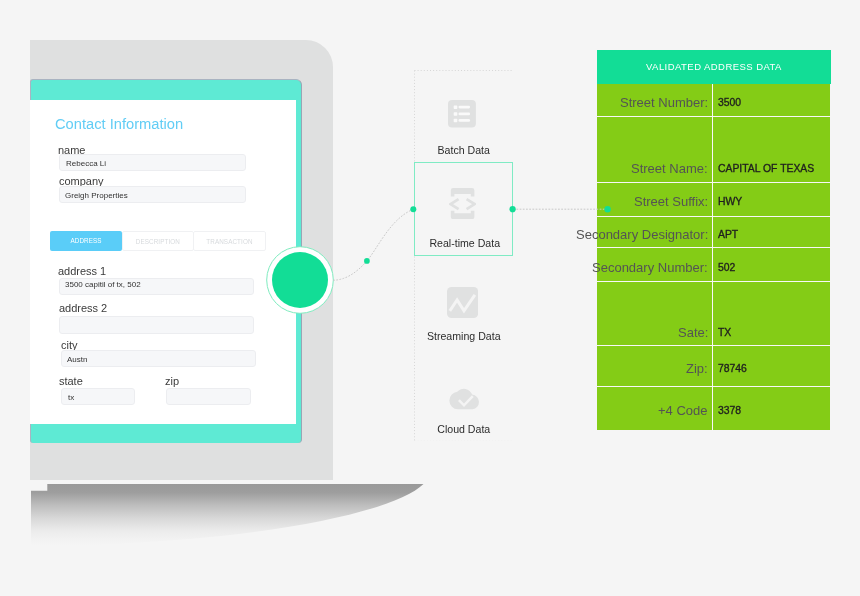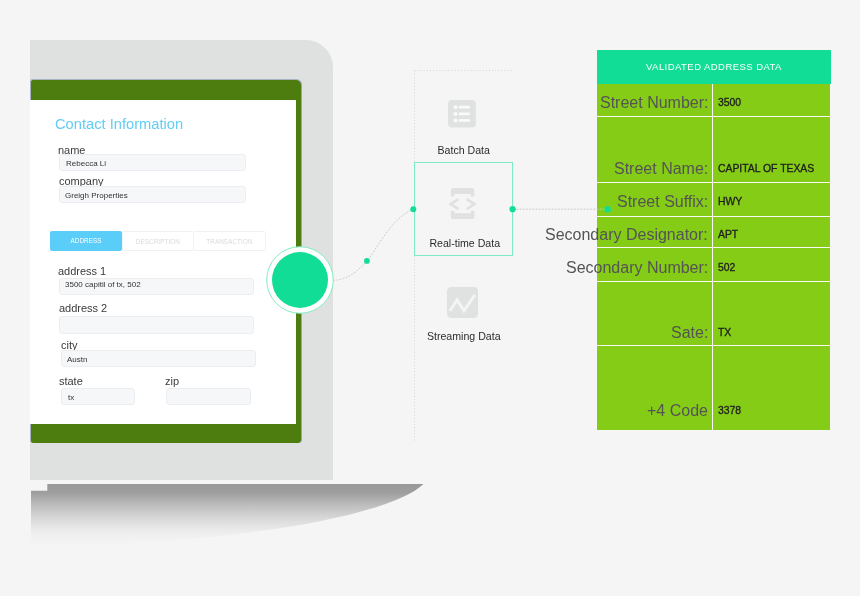--- a/index.html
+++ b/index.html
@@ -9,21 +9,21 @@
   #stage{position:relative;width:860px;height:596px;}
   .form-title,.fld-label,.fld-val,.tab,.src-label,
   #result-header,.res-label,.res-value{will-change:transform;}
 
   
   #laptop-shadow{position:absolute;left:30.9px;top:484.3px;width:400px;height:80px;
       pointer-events:none;}
   #laptop-lid{position:absolute;left:30.2px;top:40.4px;width:303.2px;height:439.9px;
       background:#dfe0e0;border-top-right-radius:27px;}
   #laptop-screen{position:absolute;left:30.4px;top:78.6px;width:272px;height:364.5px;
-      background:#4d7c0f;border-radius:3px 6px 4px 3px;box-sizing:border-box;
+      background:#5eead4;border-radius:3px 6px 4px 3px;box-sizing:border-box;
       border-top:1px solid #a9b3c1;border-left:1px solid #a9b3c1;
       border-right:1px solid #9aa5b4;}
   #laptop-form{position:absolute;left:-1px;top:20.4px;width:266px;height:324.5px;
       background:#ffffff;overflow:hidden;}
 
   .form-title{position:absolute;left:24.6px;top:16.2px;font-size:14.7px;color:#62cdf5;
       letter-spacing:0px;}
   .fld-label{position:absolute;font-size:11px;color:#3b3b3b;letter-spacing:-0.02px;
       line-height:10px;}
   .fld-box{position:absolute;background:#f6f7f9;border:1px solid #ecedf0;
@@ -50,21 +50,21 @@
 
   
   #result-panel{position:absolute;left:596.5px;top:49.8px;width:233.5px;height:380.1px;
       background:#84cc16;}
   #result-header{position:absolute;left:0;top:0;width:233.5px;height:34.2px;
       background:#12dd96;color:#ffffff;font-size:9.5px;letter-spacing:.45px;
       text-align:center;line-height:34.2px;text-indent:.45px;}
   .res-row{position:absolute;left:0;width:233.5px;box-sizing:border-box;
       border-bottom:1px solid #f7f7f7;}
   .res-row:last-of-type{border-bottom:none;}
-  .res-label{position:absolute;right:122.0px;font-size:16px;color:#545454;
+  .res-label{position:absolute;right:122.0px;font-size:13px;color:#545454;
       white-space:nowrap;line-height:12px;}
   .res-value{position:absolute;left:121.4px;font-size:10.4px;color:#1f1f1f;
       font-weight:normal;-webkit-text-stroke:0.34px #1f1f1f;
       white-space:nowrap;line-height:12px;}
   #res-divider{position:absolute;left:115.3px;top:34.2px;width:1px;height:345.9px;
       background:#f8f8f8;}
 
   .tabbar{position:absolute;box-sizing:border-box;}
   .tab{position:absolute;box-sizing:border-box;font-size:6.3px;letter-spacing:.1px;
       text-align:center;line-height:19.8px;text-indent:.1px;}
@@ -175,20 +175,29 @@
     <div class="src-item" style="top:185.6px;">
       <div class="src-icon" style="left:33.5px;top:31.7px;width:31.2px;height:31.0px;">
         <svg viewBox="0 0 31.2 31.0" width="31.2" height="31.0">
           <rect x="0" y="0" width="31.2" height="31.0" rx="4.6" fill="#e0e1e1"></rect>
           <path d="M2.8,23.8 L10.1,12.9 L17.0,23.8 L27.9,7.9" stroke="#f4f4f4" stroke-width="3.0" fill="none" stroke-linecap="butt" stroke-linejoin="miter"></path>
         </svg>
       </div>
       <div class="src-label">Streaming Data</div>
     </div>
 
+    <div class="src-item" style="top:278.4px;">
+      <div class="src-icon" style="left:35.3px;top:40.4px;width:31.2px;height:21.3px;">
+        <svg viewBox="0 0 31.2 21.3" width="31.2" height="21.3">
+          <path fill="#e0e1e1" d="M8.8,21.3 A8.8,8.8 0 0 1 8.3,3.75 A8.9,8.9 0 0 1 23.2,6.6 A7.4,7.4 0 0 1 23.6,21.3 Z"></path>
+          <path d="M9.9,12.1 L15.0,17.3 L23.8,8.2" stroke="#f4f4f4" stroke-width="2.5" fill="none" stroke-linecap="butt" stroke-linejoin="miter"></path>
+        </svg>
+      </div>
+      <div class="src-label">Cloud Data</div>
+    </div>
 
   </div>
 
   <svg id="connectors" width="860" height="596" viewBox="0 0 860 596">
 
     <path d="M333.5,280.2 C345,280 356,273.5 366.9,260.9 C378,248 390,219 413.3,209.2" fill="none" stroke="#c9c9c9" stroke-width="1" stroke-dasharray="1 2.2" stroke-linecap="round"></path>
 
     <path d="M513.6,209.2 L607.0,209.2" fill="none" stroke="#c9c9c9" stroke-width="1" stroke-dasharray="1 2.2" stroke-linecap="round"></path>
     <circle cx="366.9" cy="260.9" r="2.85" fill="#12dd96"></circle>
     <circle cx="413.3" cy="209.2" r="3.0" fill="#12dd96"></circle>
@@ -223,19 +232,23 @@
         <div class="res-value" style="top:12.5px;">APT</div>
       </div>
       <div class="res-row" style="top:198.6px;height:33.5px;">
         <div class="res-label" style="top:13.5px;">Secondary Number:</div>
         <div class="res-value" style="top:13.3px;">502</div>
       </div>
       <div class="res-row" style="top:264.3px;height:32.2px;">
         <div class="res-label" style="top:12.9px;">Sate:</div>
         <div class="res-value" style="top:12.7px;">TX</div>
       </div>
+      <div class="res-row" style="top:296.5px;height:40.9px;">
+        <div class="res-label" style="top:17.2px;">Zip:</div>
+        <div class="res-value" style="top:17.0px;">78746</div>
+      </div>
       <div class="res-row" style="top:337.4px;height:42.7px;">
         <div class="res-label" style="top:18.1px;">+4 Code</div>
         <div class="res-value" style="top:17.9px;">3378</div>
       </div>
   </div>
 
 </div>
 
 </body></html>

